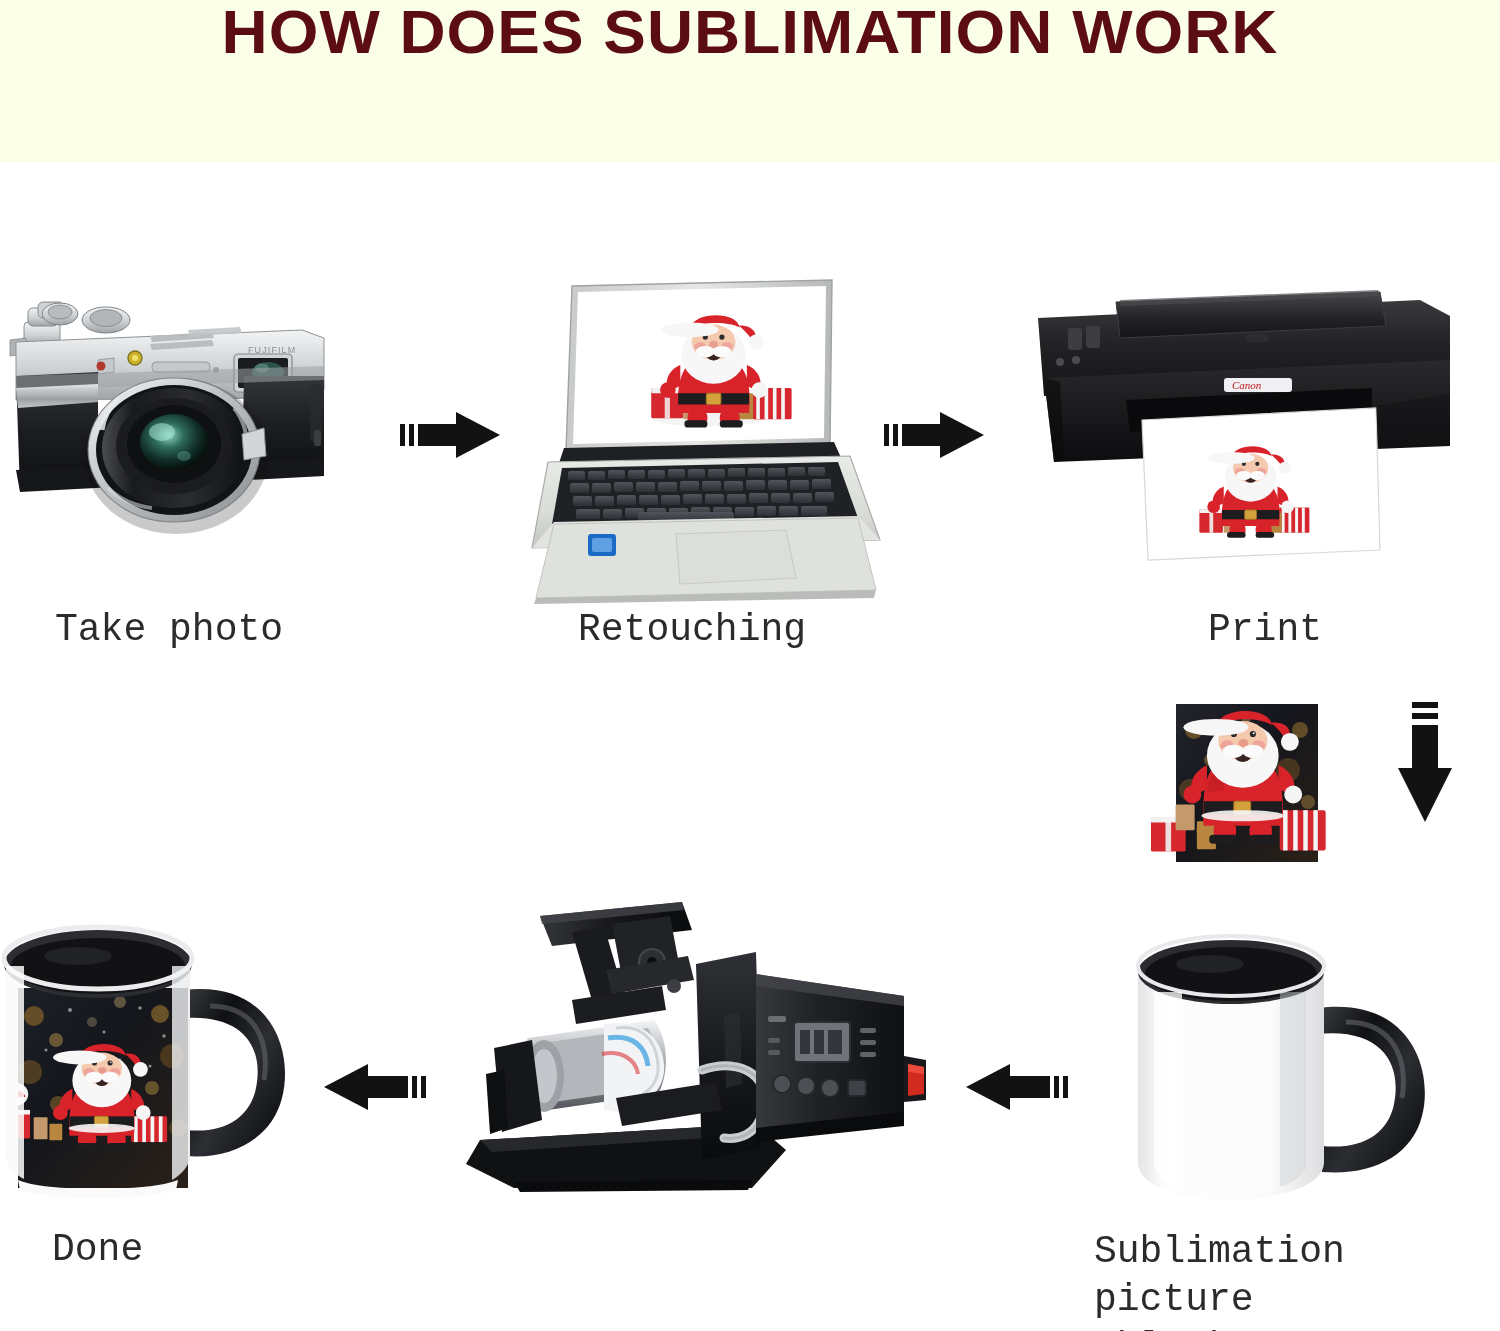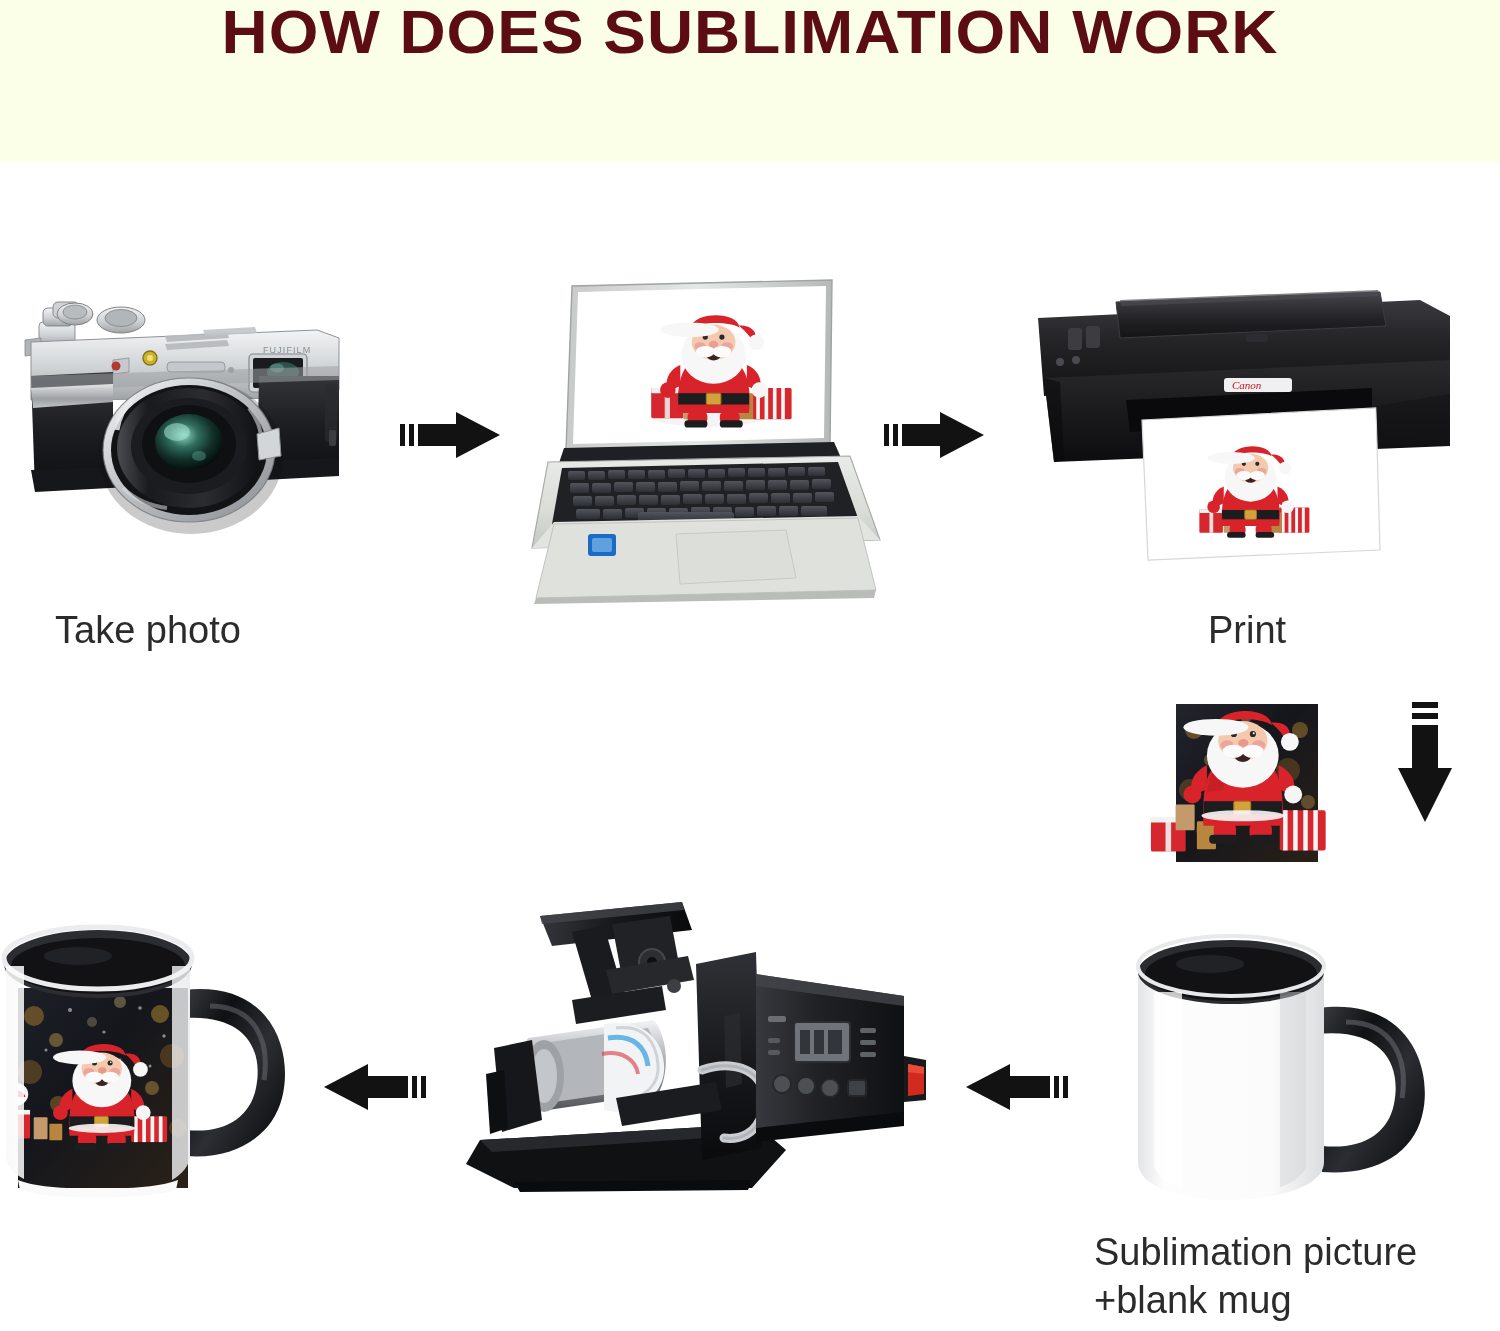--- a/index.html
+++ b/index.html
@@ -32,39 +32,39 @@
   }
 
   
   .label{
     position:absolute;
     color:#2b2b2b;
     font-size:38px;
     font-weight:400;
     line-height:48px;
     white-space:pre-line;
-    font-family:Liberation Sans, sans-serif;
+    font-family:Liberation Mono, monospace;
   }
 
   
   .arrow{position:absolute;}
 
   
   .wrap{position:absolute;}
   svg{display:block;overflow:visible;}
 </style>
 </head>
 <body>
 
 <div id="infographic">
 
   <div class="banner"></div>
   <div class="title">HOW DOES SUBLIMATION WORK</div>
 
-  <div class="wrap" style="left:17px;top:280px;width:350px;height:300px;">
+  <div class="wrap" style="left:2px;top:280px;width:350px;height:300px;">
     <svg width="350" height="300" viewBox="0 0 350 300">
       <defs>
         <linearGradient id="silver" x1="0" y1="0" x2="0" y2="1">
           <stop offset="0%" stop-color="#eef0f1"></stop>
           <stop offset="38%" stop-color="#c8cbcd"></stop>
           <stop offset="62%" stop-color="#a9adb0"></stop>
           <stop offset="100%" stop-color="#d4d7d9"></stop>
         </linearGradient>
         <linearGradient id="silverTop" x1="0" y1="0" x2="0" y2="1">
           <stop offset="0%" stop-color="#f2f4f5"></stop>
@@ -303,20 +303,21 @@
       <path d="M26 250 L330 244 L352 268 L4 276 Z" fill="#e2e4e0"></path>
       <path d="M40 254 L312 248 L334 312 L16 320 Z" fill="#e7e9e5" opacity="0.0"></path>
       <path d="M26 252 L330 246 L348 318 L8 326 Z" fill="#dfe1dd" stroke="#c0c3bf" stroke-width="1"></path>
       <rect x="60" y="262" width="28" height="22" rx="3" fill="#1b6bc6"></rect>
       <rect x="64" y="266" width="20" height="14" rx="2" fill="#5fa0e0"></rect>
       <path d="M148 262 L258 258 L268 306 L152 312 Z" fill="#dcdeda" stroke="#c6c9c5" stroke-width="1"></path>
       <path d="M8 326 L348 318 L346 326 L6 332 Z" fill="#b9bcb8"></path>
     </svg>
   </div>
 
+  <div class="label" style="left:578px;top:606px;width:360px;">Retouching</div>
 
   <div class="arrow" style="left:884px;top:408px;width:104px;height:54px;">
     <svg width="104" height="54" viewBox="0 0 104 54">
       <rect x="0" y="16" width="5" height="22" fill="#121212"></rect>
       <rect x="9" y="16" width="5" height="22" fill="#121212"></rect>
       <rect x="18" y="16" width="42" height="22" fill="#121212"></rect>
       <path d="M56 4 L100 27 L56 50 Z" fill="#121212"></path>
     </svg>
   </div>
 
@@ -757,14 +758,15 @@
       <ellipse cx="98" cy="76" rx="87" ry="28" fill="#121214"></ellipse>
       <ellipse cx="98" cy="68" rx="94" ry="31" fill="none" stroke="#ececee" stroke-width="5"></ellipse>
       <ellipse cx="78" cy="66" rx="34" ry="9" fill="#2e3135" opacity="0.5"></ellipse>
 
       <path d="M6 76 L6 264 C6 276 14 284 24 289 L24 76 Z" fill="#fdfdfd" opacity="0.85"></path>
       <path d="M172 76 L172 290 C182 284 190 276 190 264 L190 76 Z" fill="#f3f4f5" opacity="0.8"></path>
       <path d="M18 290 C44 302 150 302 178 290 L176 300 C146 310 48 310 20 300 Z" fill="#fafafa"></path>
     </svg>
   </div>
 
+  <div class="label" style="left:52px;top:1226px;width:260px;">Done</div>
 
 </div>
 
 </body></html>

